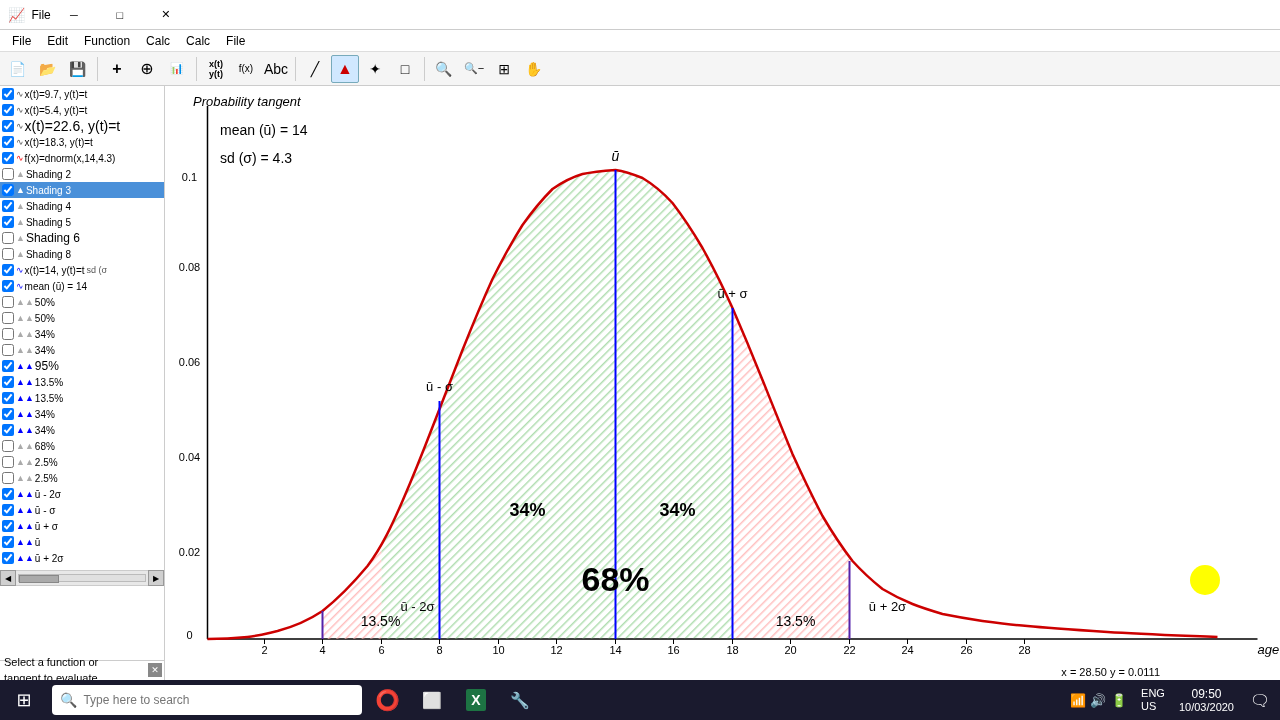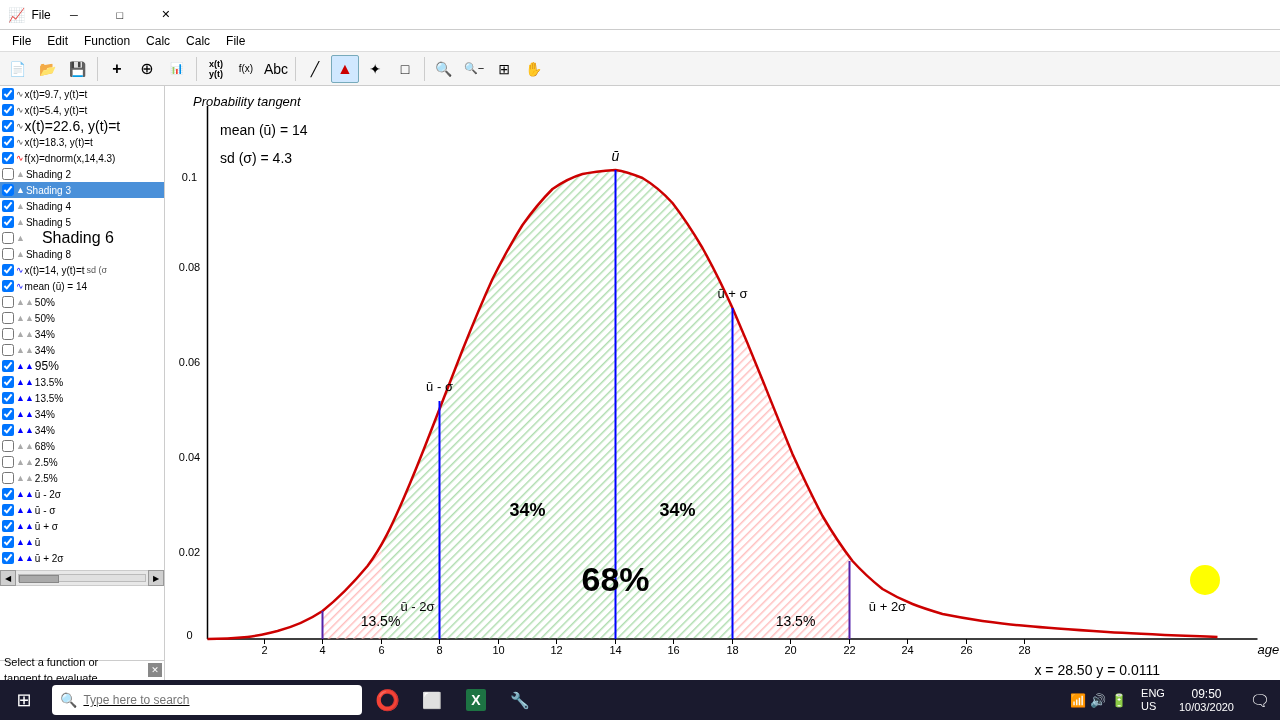--- a/index.html
+++ b/index.html
@@ -138,21 +138,20 @@
       border-radius: 4px;
       display: flex; align-items: center;
       padding: 0 8px;
       margin: 0 4px;
     }
     .taskbar-search input {
       border: none; outline: none;
       font-size: 12px;
       flex: 1;
       background: transparent;
-      text-decoration: underline;
     }
     .taskbar-search-icon { color: #666; margin-right: 6px; font-size: 14px; }
     .taskbar-apps { display: flex; align-items: center; height: 40px; }
     .taskbar-app {
       width: 44px; height: 40px;
       display: flex; align-items: center; justify-content: center;
       cursor: pointer;
       position: relative;
     }
     .taskbar-app-icon { font-size: 20px; }
@@ -225,21 +224,21 @@
       background: yellow;
       border-radius: 50%;
       bottom: 85px; right: 60px;
       z-index: 10;
     }
 
     
     .coords-display {
       position: absolute;
       bottom: 2px; right: 120px;
-      font-size: 14px;
+      font-size: 11px;
       color: #000;
       margin-top: 7px;
     }
   </style>
 </head>
 <body>
 
 <div class="title-bar">
   <span style="margin-right:6px; font-size:14px;">📈</span>
   <span>File</span>
@@ -328,21 +327,21 @@
       <span style="font-size:10px;">Shading 4</span>
     </div>
     <div class="sidebar-item">
       <input type="checkbox" checked="" style="">
       <span style="color:#aaa; font-size:9px; margin-right:1px;">▲</span>
       <span style="font-size:10px;">Shading 5</span>
     </div>
     <div class="sidebar-item">
       <input type="checkbox" style="">
       <span style="color:#aaa; font-size:9px; margin-right:1px;">▲</span>
-      <span style="font-size:16px;margin-left:16px;">Shading 6</span>
+      <span style="font-size:12px;">Shading 6</span>
     </div>
     <div class="sidebar-item">
       <input type="checkbox" style="">
       <span style="color:#aaa; font-size:9px; margin-right:1px;">▲</span>
       <span style="font-size:10px;">Shading 8</span>
     </div>
     <div class="sidebar-item">
       <input type="checkbox" checked="" style="">
       <span style="color:#0000ff; font-size:9px; margin-right:1px;">∿</span>
       <span style="font-size:10px;">x(t)=14, y(t)=t</span>

